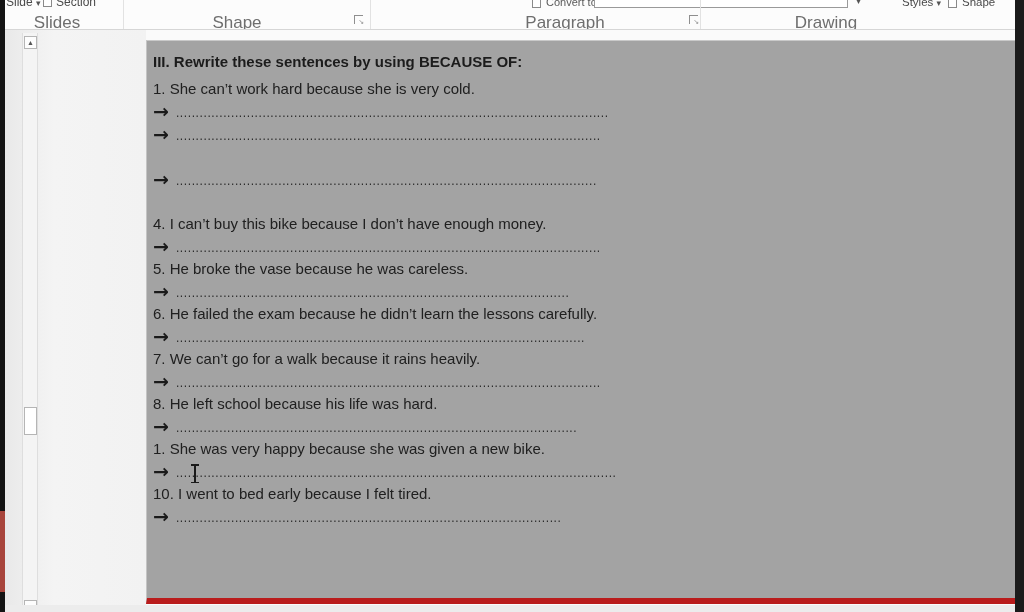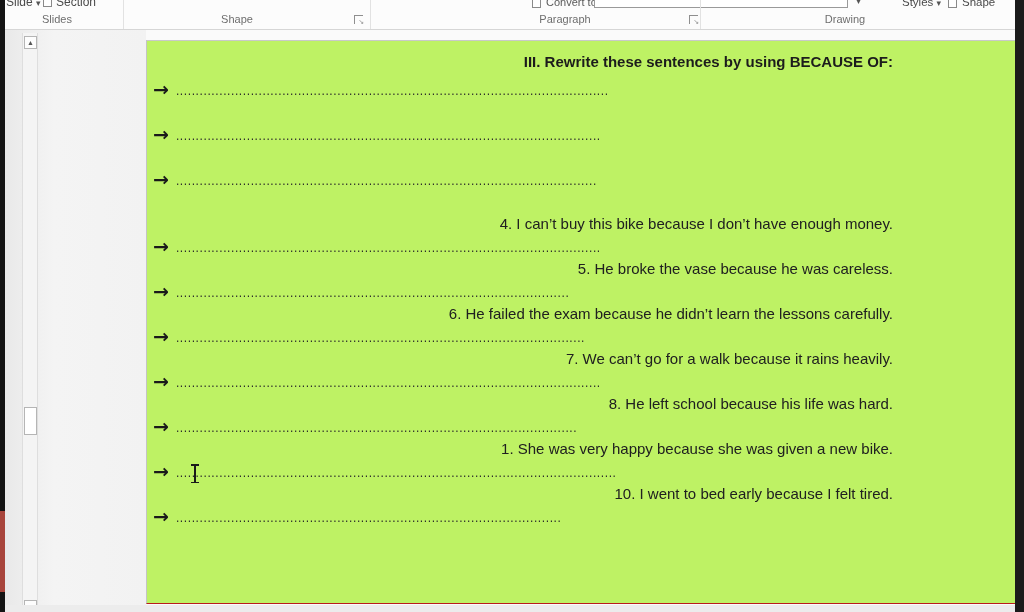--- a/index.html
+++ b/index.html
@@ -19,25 +19,25 @@
   .mini-square { position: absolute; width: 9px; height: 9px; border: 1px solid #8a8a8a; background: #fff; }
   .sq-section  { left: 43px;  top: -2px; }
   .sq-smartart { left: 532px; top: -1px; }
   .sq-shape    { left: 948px; top: -1px; }
   .combo { position: absolute; left: 594px; top: -13px; width: 254px; height: 21px;
            background: #fff; border: 1px solid #9a9a9a; }
   .combo-caret { position: absolute; left: 856px; top: -5px; font-size: 10px; color: #555; }
   .caret { font-size: 9px; color: #555; }
 
   .grp-label { position: absolute; top: 13px; transform: translateX(-50%);
-               font-size: 11px; color: #6e6e6e; white-space: nowrap; }
+               font-size: 17px; color: #6e6e6e; white-space: nowrap; }
   .gl-slides    { left: 57px; }
   .gl-font      { left: 237px; }
   .gl-paragraph { left: 525px; margin-left: 40px; }
-  .gl-drawing   { left: 845px; }
+  .gl-drawing   { left: 826px; }
   .grp-sep { position: absolute; top: 0; width: 1px; height: 29px; background: #e2e2e2; }
   .sep1 { left: 123px; } .sep2 { left: 370px; } .sep3 { left: 700px; }
   .launcher { position: absolute; top: 15px; width: 9px; height: 9px;
               border-top: 1px solid #8f8f8f; border-left: 1px solid #8f8f8f; }
   .launcher span { position: absolute; right: -1px; bottom: -2px; font-size: 7px;
                    color: #8f8f8f; font-family: "DejaVu Sans", sans-serif; line-height: 1; }
   .ln-font { left: 354px; } .ln-para { left: 689px; }
 
   
   .edge-left  { position: absolute; left: 0; top: 0; width: 5px; height: 612px; background: #141414; z-index: 30; }
@@ -51,22 +51,22 @@
              background: #f4f4f4; border-left: 1px solid #dedede; border-right: 1px solid #dedede; }
   .scroll-btn { position: absolute; left: 1px; width: 13px; height: 13px; background: #fdfdfd;
                 border: 1px solid #b5b5b5; font-size: 7px; color: #555; text-align: center; line-height: 12px; }
   .sb-up { top: 3px; }
   .scroll-thumb { position: absolute; left: 1px; top: 374px; width: 13px; height: 28px;
                   background: #ffffff; border: 1px solid #b5b5b5; }
   .sb-bottom { top: 567px; height: 12px; }
 
   
   .doc { position: absolute; left: 146px; top: 40px; width: 869px; height: 564px;
-         background: #bef264; border-left: 1px solid #c4c4c4; border-top: 1px solid #c9c9c9;
-         border-bottom: 1px solid #b91c1c; overflow: hidden; text-align: right; }
+         background: #a3a3a3; border-left: 1px solid #c4c4c4; border-top: 1px solid #c9c9c9;
+         border-bottom: 6px solid #b91c1c; overflow: hidden; }
   .bottom-strip { position: absolute; left: 5px; top: 605px; width: 1010px; height: 7px; background: #ececec; }
 
   .doc-content { position: absolute; left: 6px; top: 11px; width: 740px; color: #202020; }
   .doc-title { font-size: 15px; font-weight: 700; height: 26px; line-height: 20px;
                color: #1c1c1c; white-space: nowrap; }
   .item { height: 45px; }
   .sentence { font-size: 15px; line-height: 22px; height: 22px; white-space: nowrap; }
   .answer { height: 23px; display: flex; align-items: center; white-space: nowrap; overflow: hidden; }
   .arrow { font-family: "DejaVu Sans", sans-serif; font-size: 19px; font-weight: 600;
            line-height: 23px; margin-right: 7px; color: #1a1a1a; }
@@ -127,20 +127,21 @@
     <div class="scroll-btn sb-up">▲</div>
     <div class="scroll-thumb"></div>
     <div class="scroll-btn sb-bottom"></div>
   </div>
 
   <div class="doc">
     <div class="doc-content">
       <div class="doc-title">III. Rewrite these sentences by using BECAUSE OF:</div>
       <div>
           <div class="item">
+            <div class="sentence">1. She can’t work hard because she is very cold.</div>
             <div class="answer">
               <span class="arrow">→</span>
               <span class="dots">..............................................................................................................</span>
             </div>
           </div>
           <div class="item">
             <div class="answer">
               <span class="arrow">→</span>
               <span class="dots">............................................................................................................</span>
             </div>

